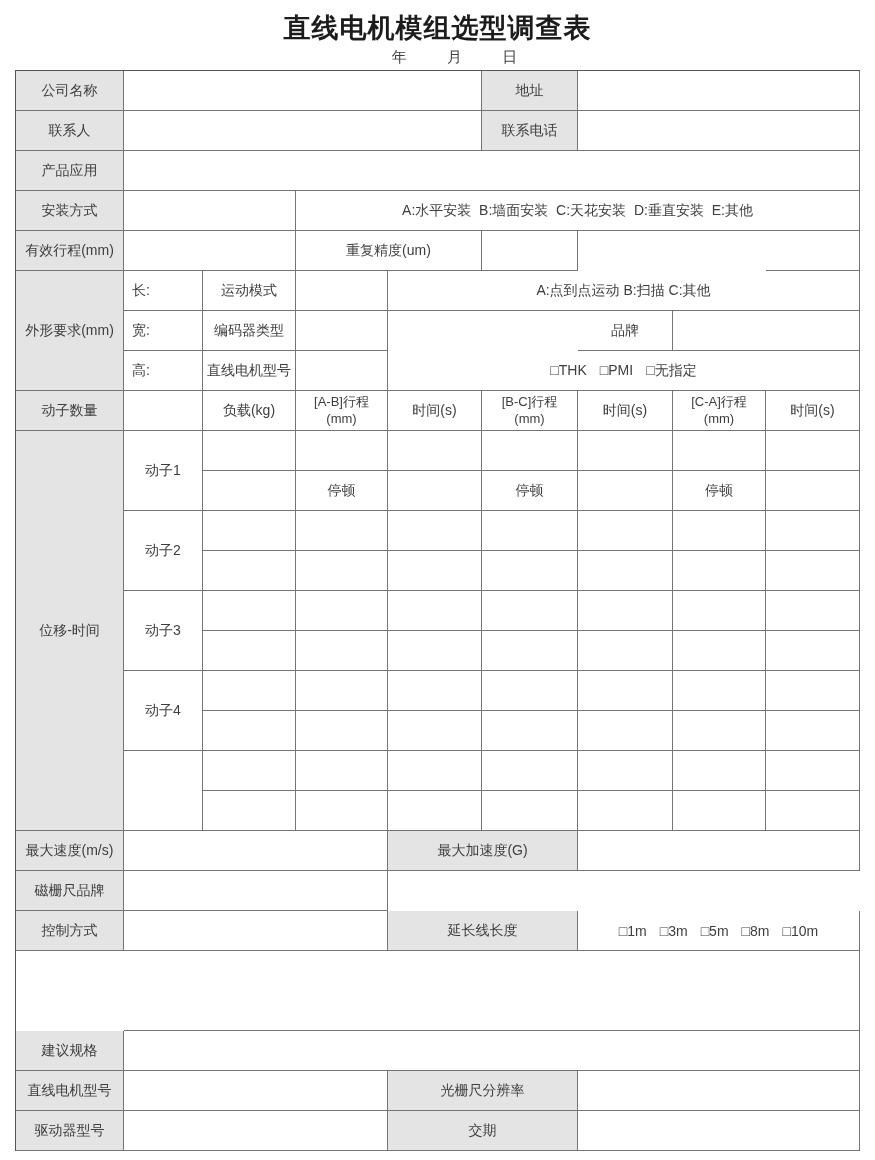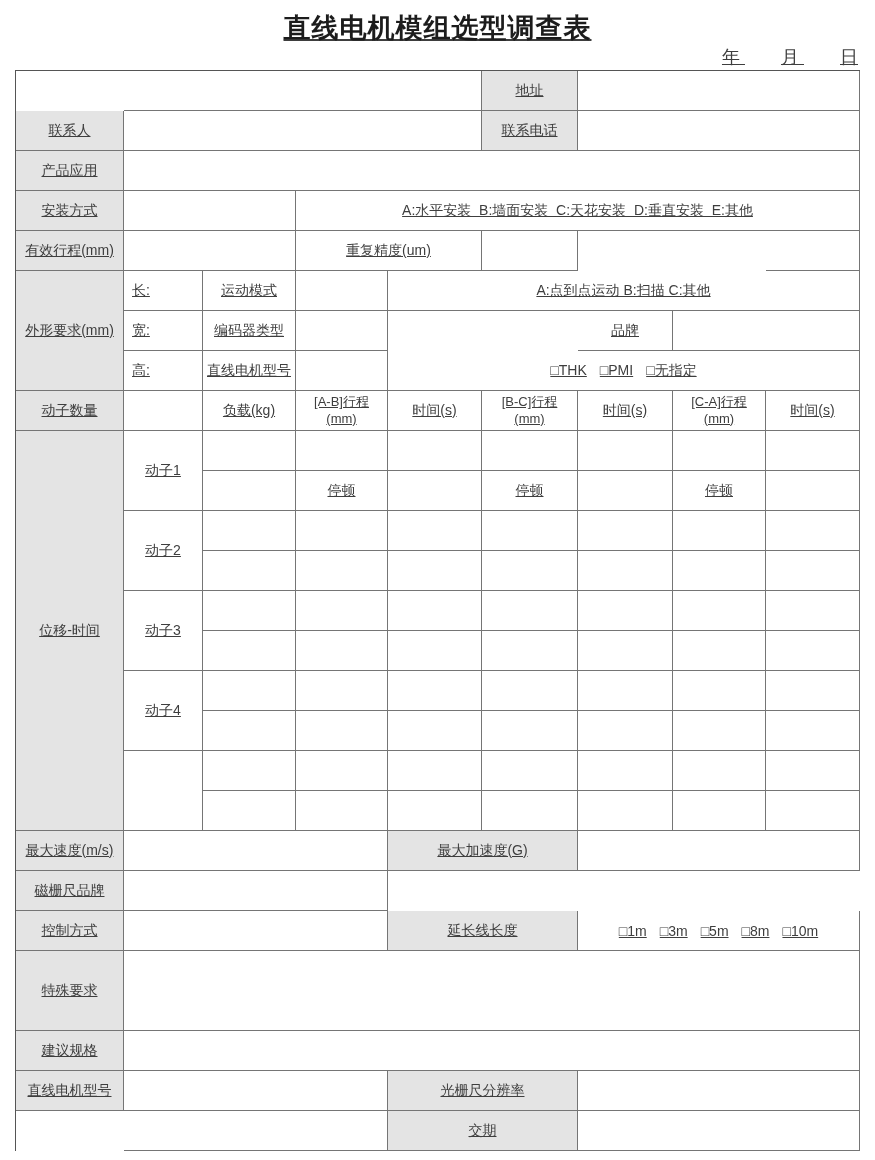--- a/index.html
+++ b/index.html
@@ -8,27 +8,27 @@
     --outer-border:#555555;
     --text:#3e3e3e;
     --title-text:#1c1c1c;
   }
   *{margin:0;padding:0;box-sizing:border-box;}
   body{
     width:875px;height:1160px;background:#ffffff;
     font-family:"Liberation Sans","DejaVu Sans",sans-serif;
     color:var(--text);
   }
-  .page{width:845px;margin-left:15px;text-decoration:underline;}
+  .page{width:845px;margin-left:15px;}
   .title{
     margin-top:12px;font-size:27px;line-height:32px;font-weight:700;
     text-align:center;color:var(--title-text);letter-spacing:1px;
   }
   .dateline{
-    height:26px;line-height:26px;text-align:right;font-size:18px;
+    height:26px;line-height:26px;text-align:center;font-size:15px;
     padding-right:2px;color:var(--text);
   }
   .dateline span{margin-left:36px;}
   .form-grid{
     display:grid;
     grid-template-columns:108px 79px 93px 92px 94px 96px 95px 93px 94px;
     grid-template-rows:repeat(22,40px) 80px repeat(3,40px);
     width:845px;
     border-top:1px solid var(--outer-border);
     border-left:1px solid var(--outer-border);
@@ -55,20 +55,21 @@
   <div class="title">直线电机模组选型调查表</div>
 
   <div class="dateline">
     <span>年</span>
     <span>月</span>
     <span>日</span>
   </div>
 
   <div class="form-grid">
 
+    <div class="c g" style="grid-area:1/1/2/2">公司名称</div>
     <div class="c" style="grid-area:1/2/2/6"></div>
     <div class="c g" style="grid-area:1/6/2/7">地址</div>
     <div class="c" style="grid-area:1/7/2/10"></div>
 
     <div class="c g" style="grid-area:2/1/3/2">联系人</div>
     <div class="c" style="grid-area:2/2/3/6"></div>
     <div class="c g" style="grid-area:2/6/3/7">联系电话</div>
     <div class="c" style="grid-area:2/7/3/10"></div>
 
     <div class="c g" style="grid-area:3/1/4/2">产品应用</div>
@@ -217,29 +218,29 @@
     <div class="c" style="grid-area:22/7/23/10">
       <div class="checks">
         <span>□1m</span>
         <span>□3m</span>
         <span>□5m</span>
         <span>□8m</span>
         <span>□10m</span>
       </div>
     </div>
 
-    <div class="c g" style="grid-area:23/1/24/2">特殊要求</div>
     <div class="c" style="grid-area:23/2/24/10"></div>
 
     <div class="c g" style="grid-area:24/1/25/2">建议规格</div>
     <div class="c" style="grid-area:24/2/25/10"></div>
 
     <div class="c g" style="grid-area:25/1/26/2">直线电机型号</div>
     <div class="c" style="grid-area:25/2/26/5"></div>
     <div class="c g" style="grid-area:25/5/26/7">光栅尺分辨率</div>
     <div class="c" style="grid-area:25/7/26/10"></div>
 
+    <div class="c g" style="grid-area:26/1/27/2">驱动器型号</div>
     <div class="c" style="grid-area:26/2/27/5"></div>
     <div class="c g" style="grid-area:26/5/27/7">交期</div>
     <div class="c" style="grid-area:26/7/27/10"></div>
 
   </div>
 </div>
 
 </body></html>

